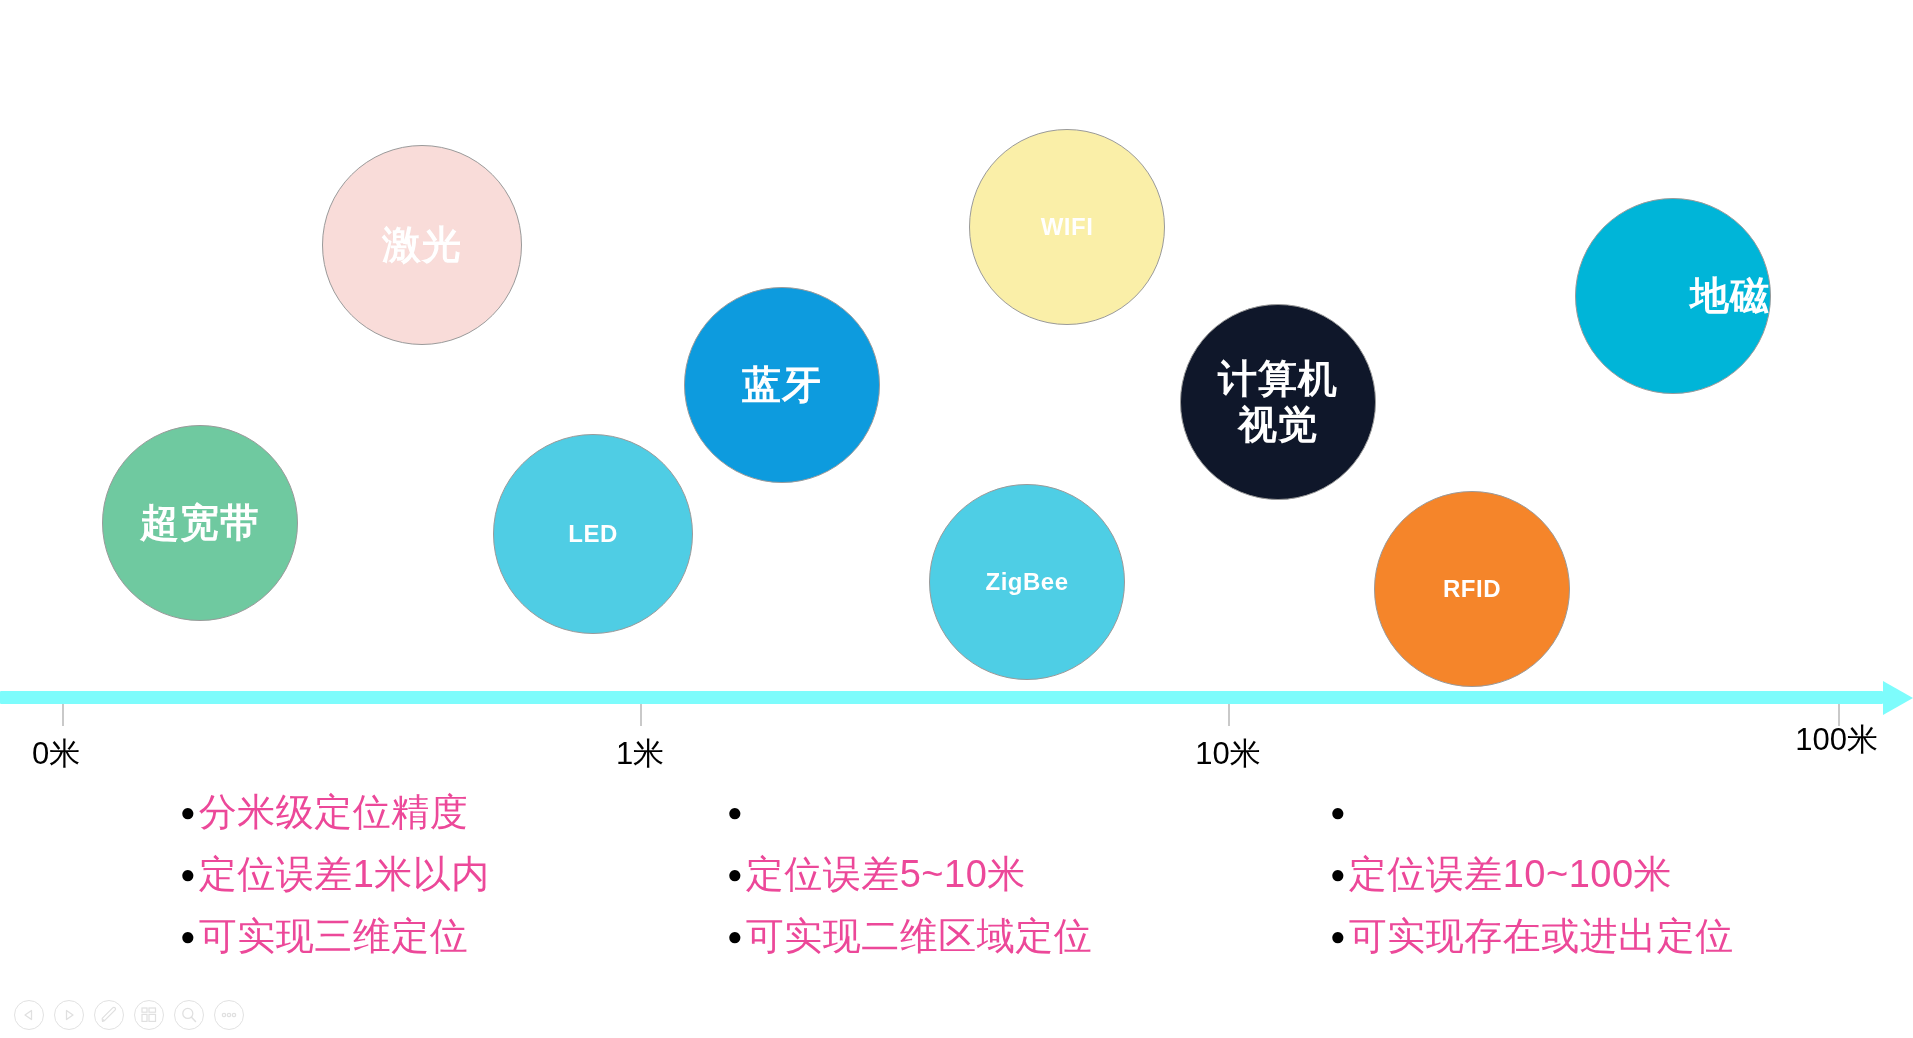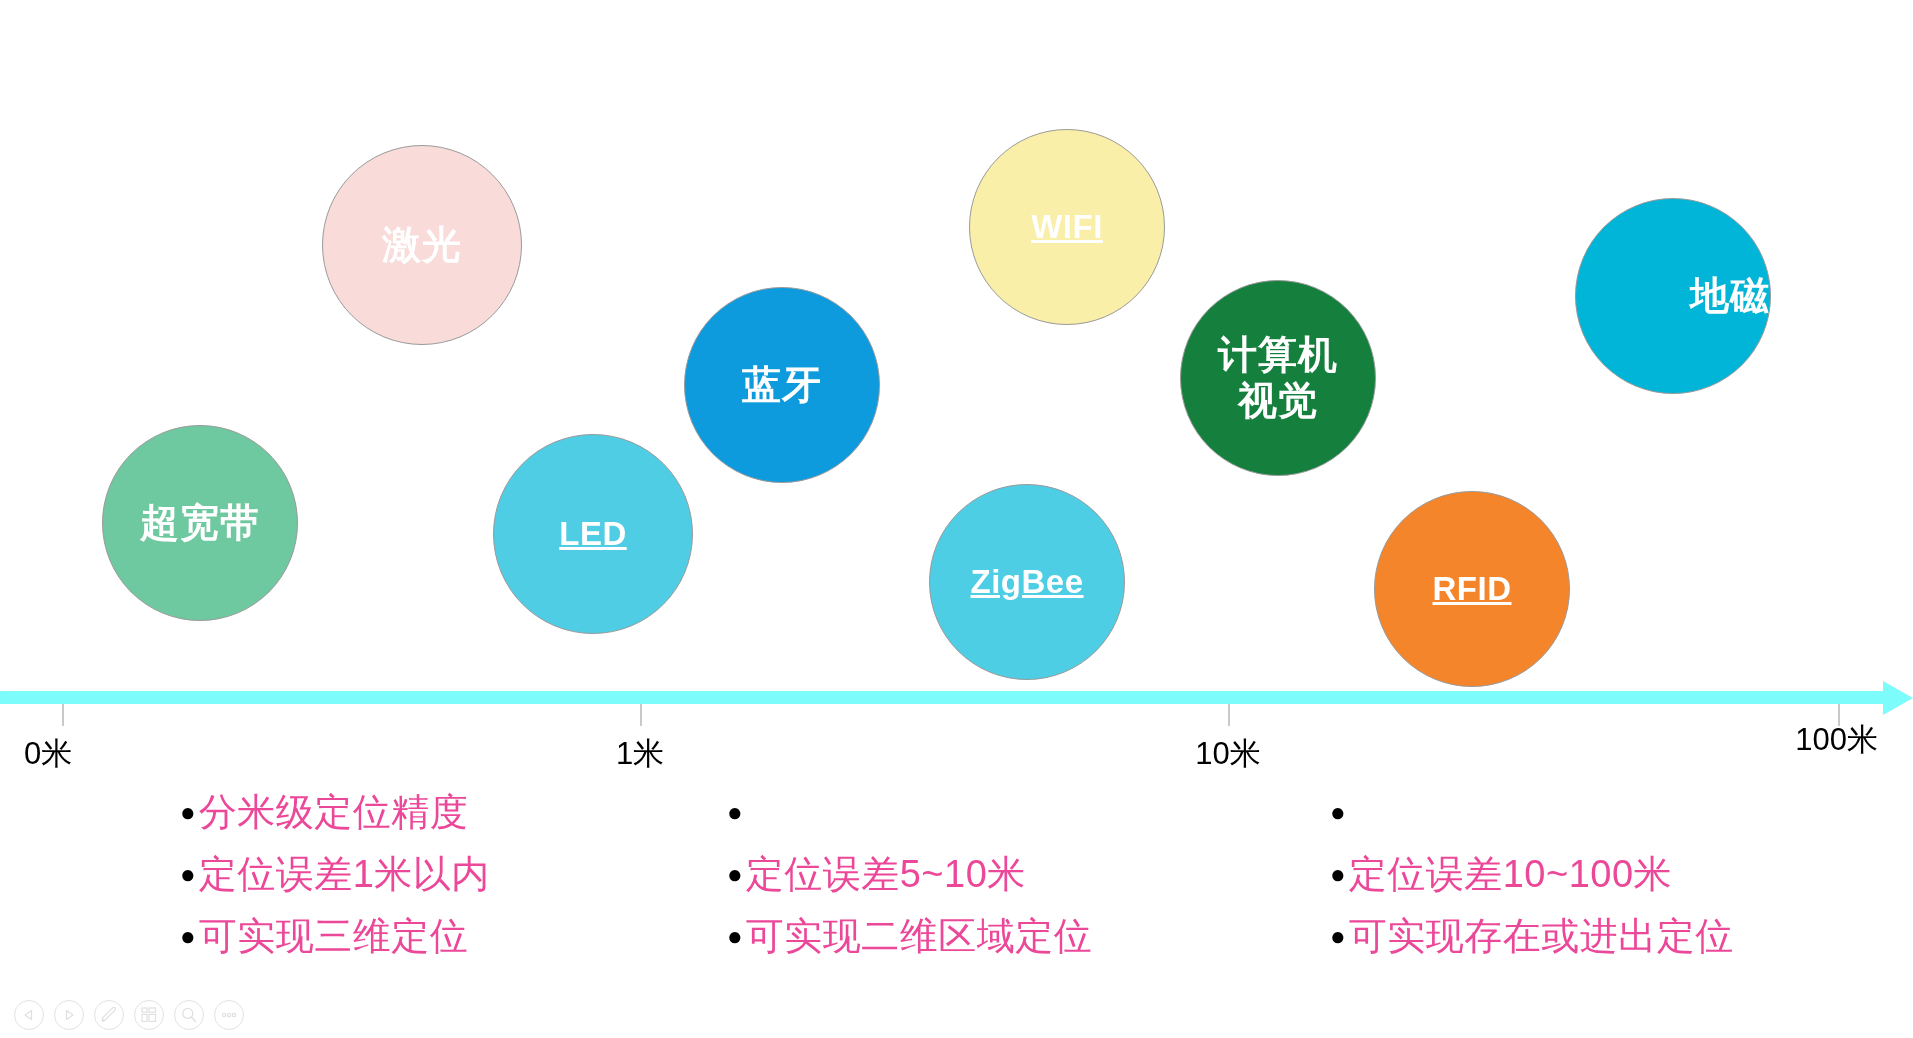--- a/index.html
+++ b/index.html
@@ -32,21 +32,21 @@
     font-weight: bold;
     line-height: 1.18;
     user-select: none;
   }
   .bubble .blabel {
     display: block;
     white-space: pre-line;
     text-shadow: 0 0 1px rgba(0,0,0,0.04);
   }
   .bubble.cn { font-size: 39px; letter-spacing: 1px; }
-  .bubble.en { font-size: 33px; letter-spacing: 0.5px; text-decoration: underline; }
+  .bubble.en { font-size: 24px; letter-spacing: 0.5px; }
 
   
   #axis-line {
     position: absolute;
     height: 13px;
     background: #7DFCFC;
     border-radius: 1px;
   }
   #axis-arrow {
     position: absolute;
@@ -136,37 +136,37 @@
       </div>
       <div class="bubble cn" style="left: 684px; top: 287px; width: 196px; height: 196px; background: rgb(13, 155, 222);">
         <span class="blabel">蓝牙</span>
       </div>
       <div class="bubble en" style="left: 969px; top: 129px; width: 196px; height: 196px; background: rgb(250, 239, 168);">
         <span class="blabel">WIFI</span>
       </div>
       <div class="bubble en" style="left: 929px; top: 484px; width: 196px; height: 196px; background: rgb(78, 206, 229);">
         <span class="blabel">ZigBee</span>
       </div>
-      <div class="bubble cn" style="left: 1180px; top: 280px; width: 196px; height: 196px; background: #15803d;">
+      <div class="bubble cn" style="left: 1180px; top: 304px; width: 196px; height: 196px; background: #0f172a;">
         <span class="blabel">计算机
 视觉</span>
       </div>
       <div class="bubble en" style="left: 1374px; top: 491px; width: 196px; height: 196px; background: rgb(245, 133, 42);">
         <span class="blabel">RFID</span>
       </div>
       <div class="bubble cn" style="left: 1575px; top: 198px; width: 196px; height: 196px; background: rgb(0, 181, 216); justify-content: flex-end;">
         <span class="blabel">地磁</span>
       </div>
     </div>
 
   <div id="axis-line" style="left: 0px; top: 691px; width: 1883px;"></div>
   <div id="axis-arrow" style="left: 1883px; top: 681px;"></div>
   <div id="axis-ticks">
       <div class="tick" style="left: 62px; top: 704px;"></div>
-      <div class="tick-label first" style="left: 24px; top: 733px; text-align: center;">0米</div>
+      <div class="tick-label first" style="left: 32px; top: 733px; text-align: center;">0米</div>
       <div class="tick" style="left: 640px; top: 704px;"></div>
       <div class="tick-label" style="left: 640px; top: 733px; text-align: right;">1米</div>
       <div class="tick" style="left: 1228px; top: 704px;"></div>
       <div class="tick-label" style="left: 1228px; top: 733px;">10米</div>
       <div class="tick" style="left: 1838px; top: 704px;"></div>
       <div class="tick-label last" style="left: 1878px; top: 719px;">100米</div>
     </div>
 
   <div id="bullet-columns">
       <div class="bullet-col" style="left: 180px;">

